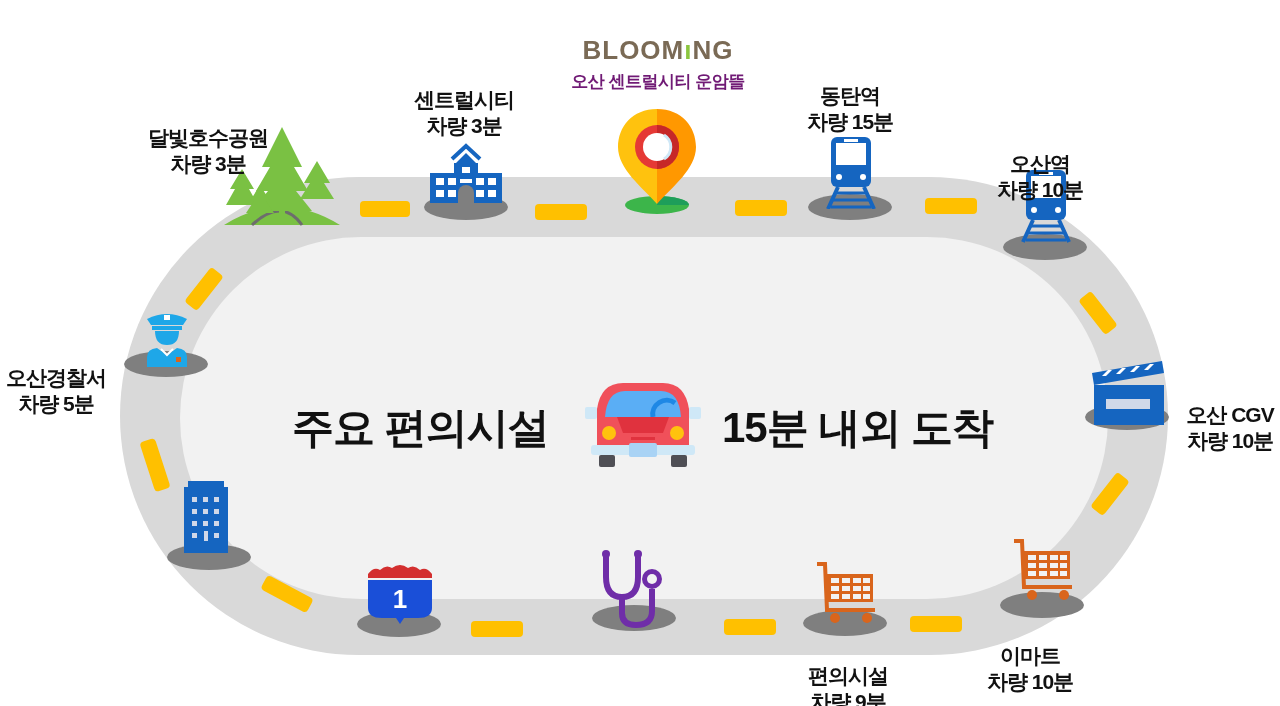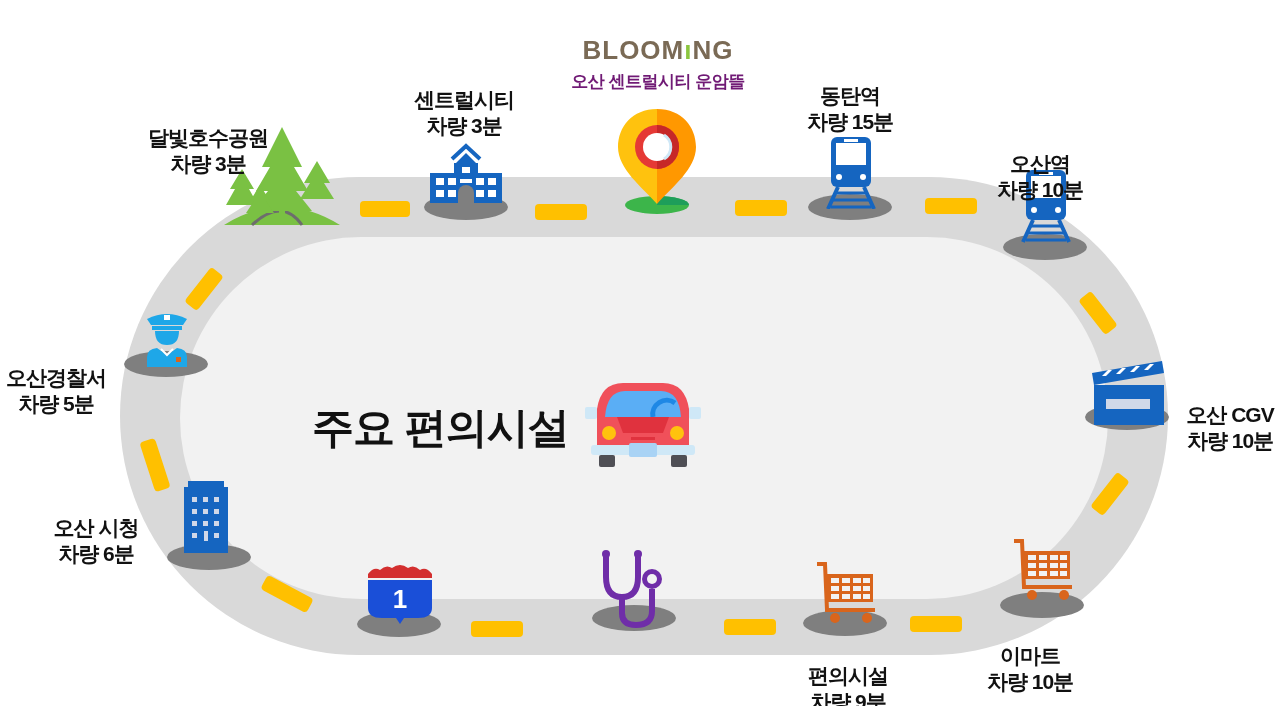--- a/index.html
+++ b/index.html
@@ -262,21 +262,22 @@
     <path d="M34 38 L40 54 L80 54 L86 38 Z" fill="#e0323e"></path>
     <circle cx="26" cy="54" r="7" fill="#ffc20e"></circle>
       <circle cx="94" cy="54" r="7" fill="#ffc20e"></circle>
     <rect x="48" y="58" width="24" height="3" fill="#e0323e"></rect>
     <rect x="8" y="66" width="104" height="10" rx="3" fill="#cfe8f7"></rect>
     <rect x="46" y="64" width="28" height="14" rx="2" fill="#a9d3f5"></rect>
     <rect x="16" y="76" width="16" height="12" rx="2" fill="#4f4f55"></rect>
     <rect x="88" y="76" width="16" height="12" rx="2" fill="#4f4f55"></rect>
   </svg>
 
-  <div class="headline" style="left:292px;margin-left:20px;">주요 편의시설</div>
+  <div class="headline" style="left:292px;">주요 편의시설</div>
+  <div class="headline" style="left:722px;">15분 내외 도착</div>
 
   <div class="label" style="left:208px; top:90px;margin-top:20px;">
     <span>달빛호수공원</span>
     <span>차량 3분</span>
   </div>
   <div class="label" style="left:464px; top:72px;">
     <span>센트럴시티</span>
     <span>차량 3분</span>
   </div>
   <div class="label" style="left:850px; top:68px;">
@@ -292,22 +293,18 @@
     <span>차량 10분</span>
   </div>
   <div class="label" style="left:1030px; top:628px;">
     <span>이마트</span>
     <span>차량 10분</span>
   </div>
   <div class="label" style="left:848px; top:648px;">
     <span>편의시설</span>
     <span>차량 9분</span>
   </div>
-  <div class="label" style="left:96px; top:500px;">
-    <span>오산 시청</span>
-    <span>차량 6분</span>
-  </div>
   <div class="label" style="left:56px; top:318px;margin-top:32px;">
     <span>오산경찰서</span>
     <span>차량 5분</span>
   </div>
 
 </div>
 
 </body></html>

